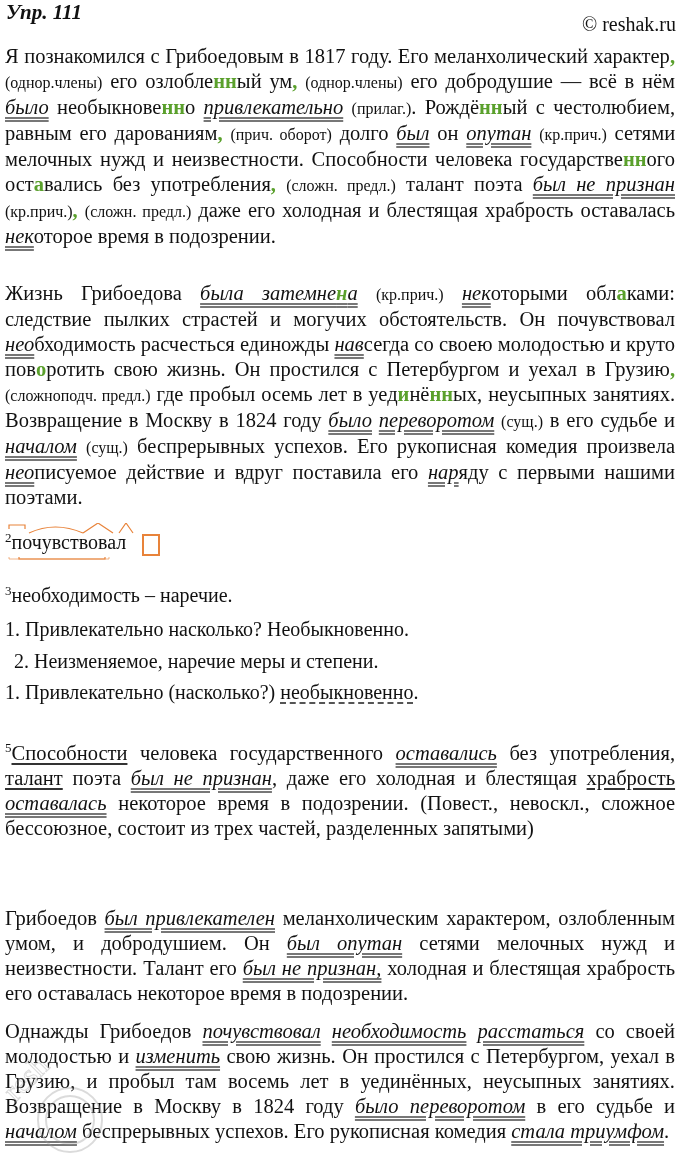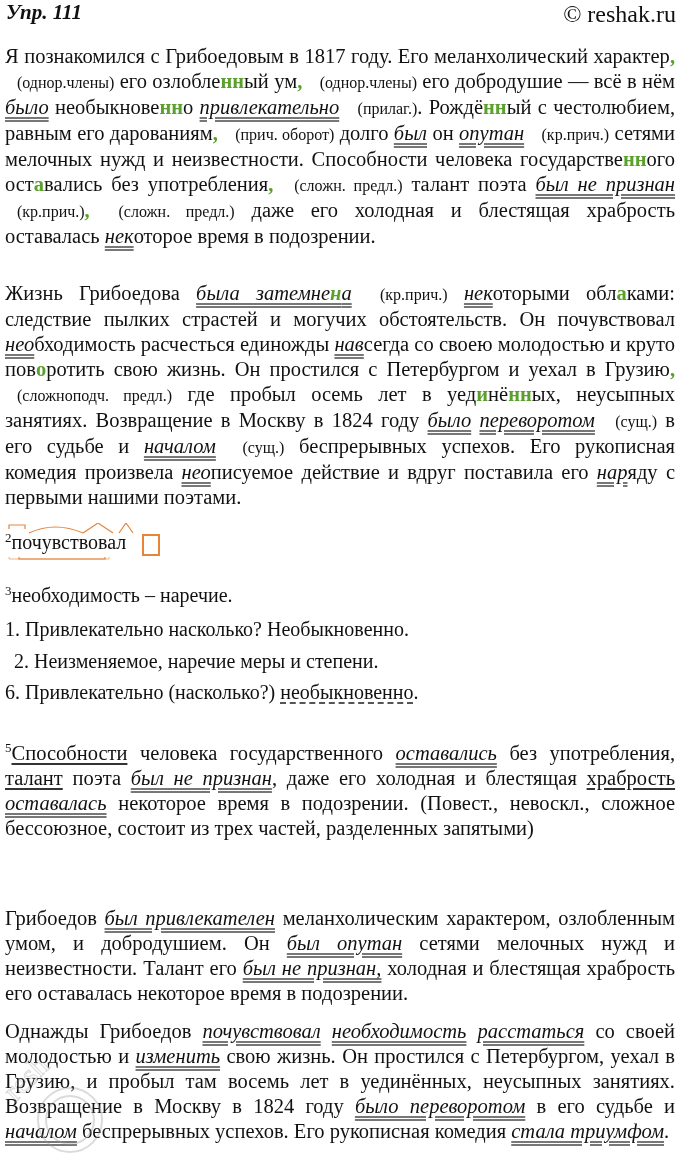--- a/index.html
+++ b/index.html
@@ -1,23 +1,23 @@
 <!DOCTYPE html>
 <html><head>
 <meta charset="utf-8">
 <style>
   html, body { margin: 0; padding: 0; background: #ffffff; }
   body { width: 680px; height: 1171px; overflow: hidden; position: relative;
          font-family: "Liberation Serif", "DejaVu Serif", serif; color: #111; }
   .header { position: absolute; top: 0; left: 0; width: 680px; height: 30px; }
   .ex-title { position: absolute; left: 6px; top: 0px; font-size: 21px; font-weight: bold; font-style: italic; text-align: right; }
-  .site { position: absolute; right: 4px; top: 1px; font-size: 24px; font-family: Liberation Serif, serif; }
+  .site { position: absolute; right: 4px; top: 13px; font-size: 20px; font-family: Liberation Serif, serif; }
   .para { position: absolute; left: 5px; width: 670px; font-size: 20.5px; line-height: 25px;
           text-align: justify; text-align-last: left; }
-  .small { font-size: 16px; margin-left: 12px; }
+  .small { font-size: 16px; }
   .g { color: #5aa02c; font-weight: bold; }
   .u2 { text-decoration: underline double #777; text-underline-offset: 3px; font-style: italic; }
   .u1 { text-decoration: underline #333; text-underline-offset: 3px; }
   .ud { text-decoration: underline dashed #555; text-underline-offset: 3px; }
   sup { font-size: 13px; vertical-align: top; line-height: 14px; }
   .morph { position: absolute; left: 5px; top: 523px; font-size: 20px; margin-top: 8px; }
   .morph svg { position: absolute; left: 0; top: -8px; }
   .list-line { position: absolute; left: 5px; font-size: 20px; }
   .watermark { position: absolute; left: 0; top: 1045px; width: 160px; height: 120px; opacity: 0.35; }
 </style>
@@ -42,21 +42,21 @@
     <path d="M14 34 L14 36 L100 36 L100 34" fill="none" stroke="#e8833a" stroke-width="1.2"></path>
     <path d="M4 34 L4 36 L104 36 L104 34" fill="none" stroke="#e8833a" stroke-width="1" opacity="0.6"></path>
     <rect x="138" y="12" width="16" height="20" fill="none" stroke="#e8833a" stroke-width="2"></rect>
   </svg>
   <sup>2</sup><span>почувствовал</span>
 </div>
 
 <div class="list-line" style="top:584px;"><sup>3</sup><span>необходимость – наречие.</span></div>
 <div class="list-line" style="top:618px;">1. Привлекательно насколько? Необыкновенно.</div>
 <div class="list-line" style="top:650px;margin-left:9px;">2. Неизменяемое, наречие меры и степени.</div>
-<div class="list-line" style="top:681px;"><span>6. Привлекательно (насколько?)</span> <span class="ud">необыкновенно</span><span>.</span></div>
+<div class="list-line" style="top:681px;"><span>1. Привлекательно (насколько?)</span> <span class="ud">необыкновенно</span><span>.</span></div>
 
 <div class="para" style="top:741px;"><sup>5</sup><span class="u1">Способности</span> <span>человека государственного</span> <span class="u2">оставались</span> <span>без употребления,</span> <span class="u1">талант</span> <span>поэта</span> <span class="u2">был не признан</span><span>, даже его холодная и блестящая</span> <span class="u1">храбрость</span> <span class="u2">оставалась</span> <span>некоторое время в подозрении. (Повест., невоскл., сложное бессоюзное, состоит из трех частей, разделенных запятыми)</span></div>
 
 <div class="para" style="top:906px;"><span>Грибоедов</span> <span class="u2">был привлекателен</span> <span>меланхолическим характером, озлобленным умом, и добродушием. Он</span> <span class="u2">был опутан</span> <span>сетями мелочных нужд и неизвестности. Талант его</span> <span class="u2">был не признан,</span> <span>холодная и блестящая храбрость его оставалась некоторое время в подозрении.</span></div>
 
 <div class="para" style="top:1019px;"><span>Однажды Грибоедов</span> <span class="u2">почувствовал</span> <span class="u2">необходимость</span> <span class="u2">расстаться</span> <span>со своей молодостью и</span> <span class="u2">изменить</span> <span>свою жизнь. Он простился с Петербургом, уехал в Грузию, и пробыл там восемь лет в уединённых, неусыпных занятиях. Возвращение в Москву в 1824 году</span> <span class="u2">было переворотом</span> <span>в его судьбе и</span> <span class="u2">началом</span> <span>беспрерывных успехов. Его рукописная комедия</span> <span class="u2">стала триумфом</span><span>.</span></div>
 
 <svg class="watermark" viewBox="0 0 160 120">
   <circle cx="70" cy="75" r="32" fill="none" stroke="#999" stroke-width="2"></circle>
   <circle cx="70" cy="75" r="24" fill="none" stroke="#999" stroke-width="2"></circle>

